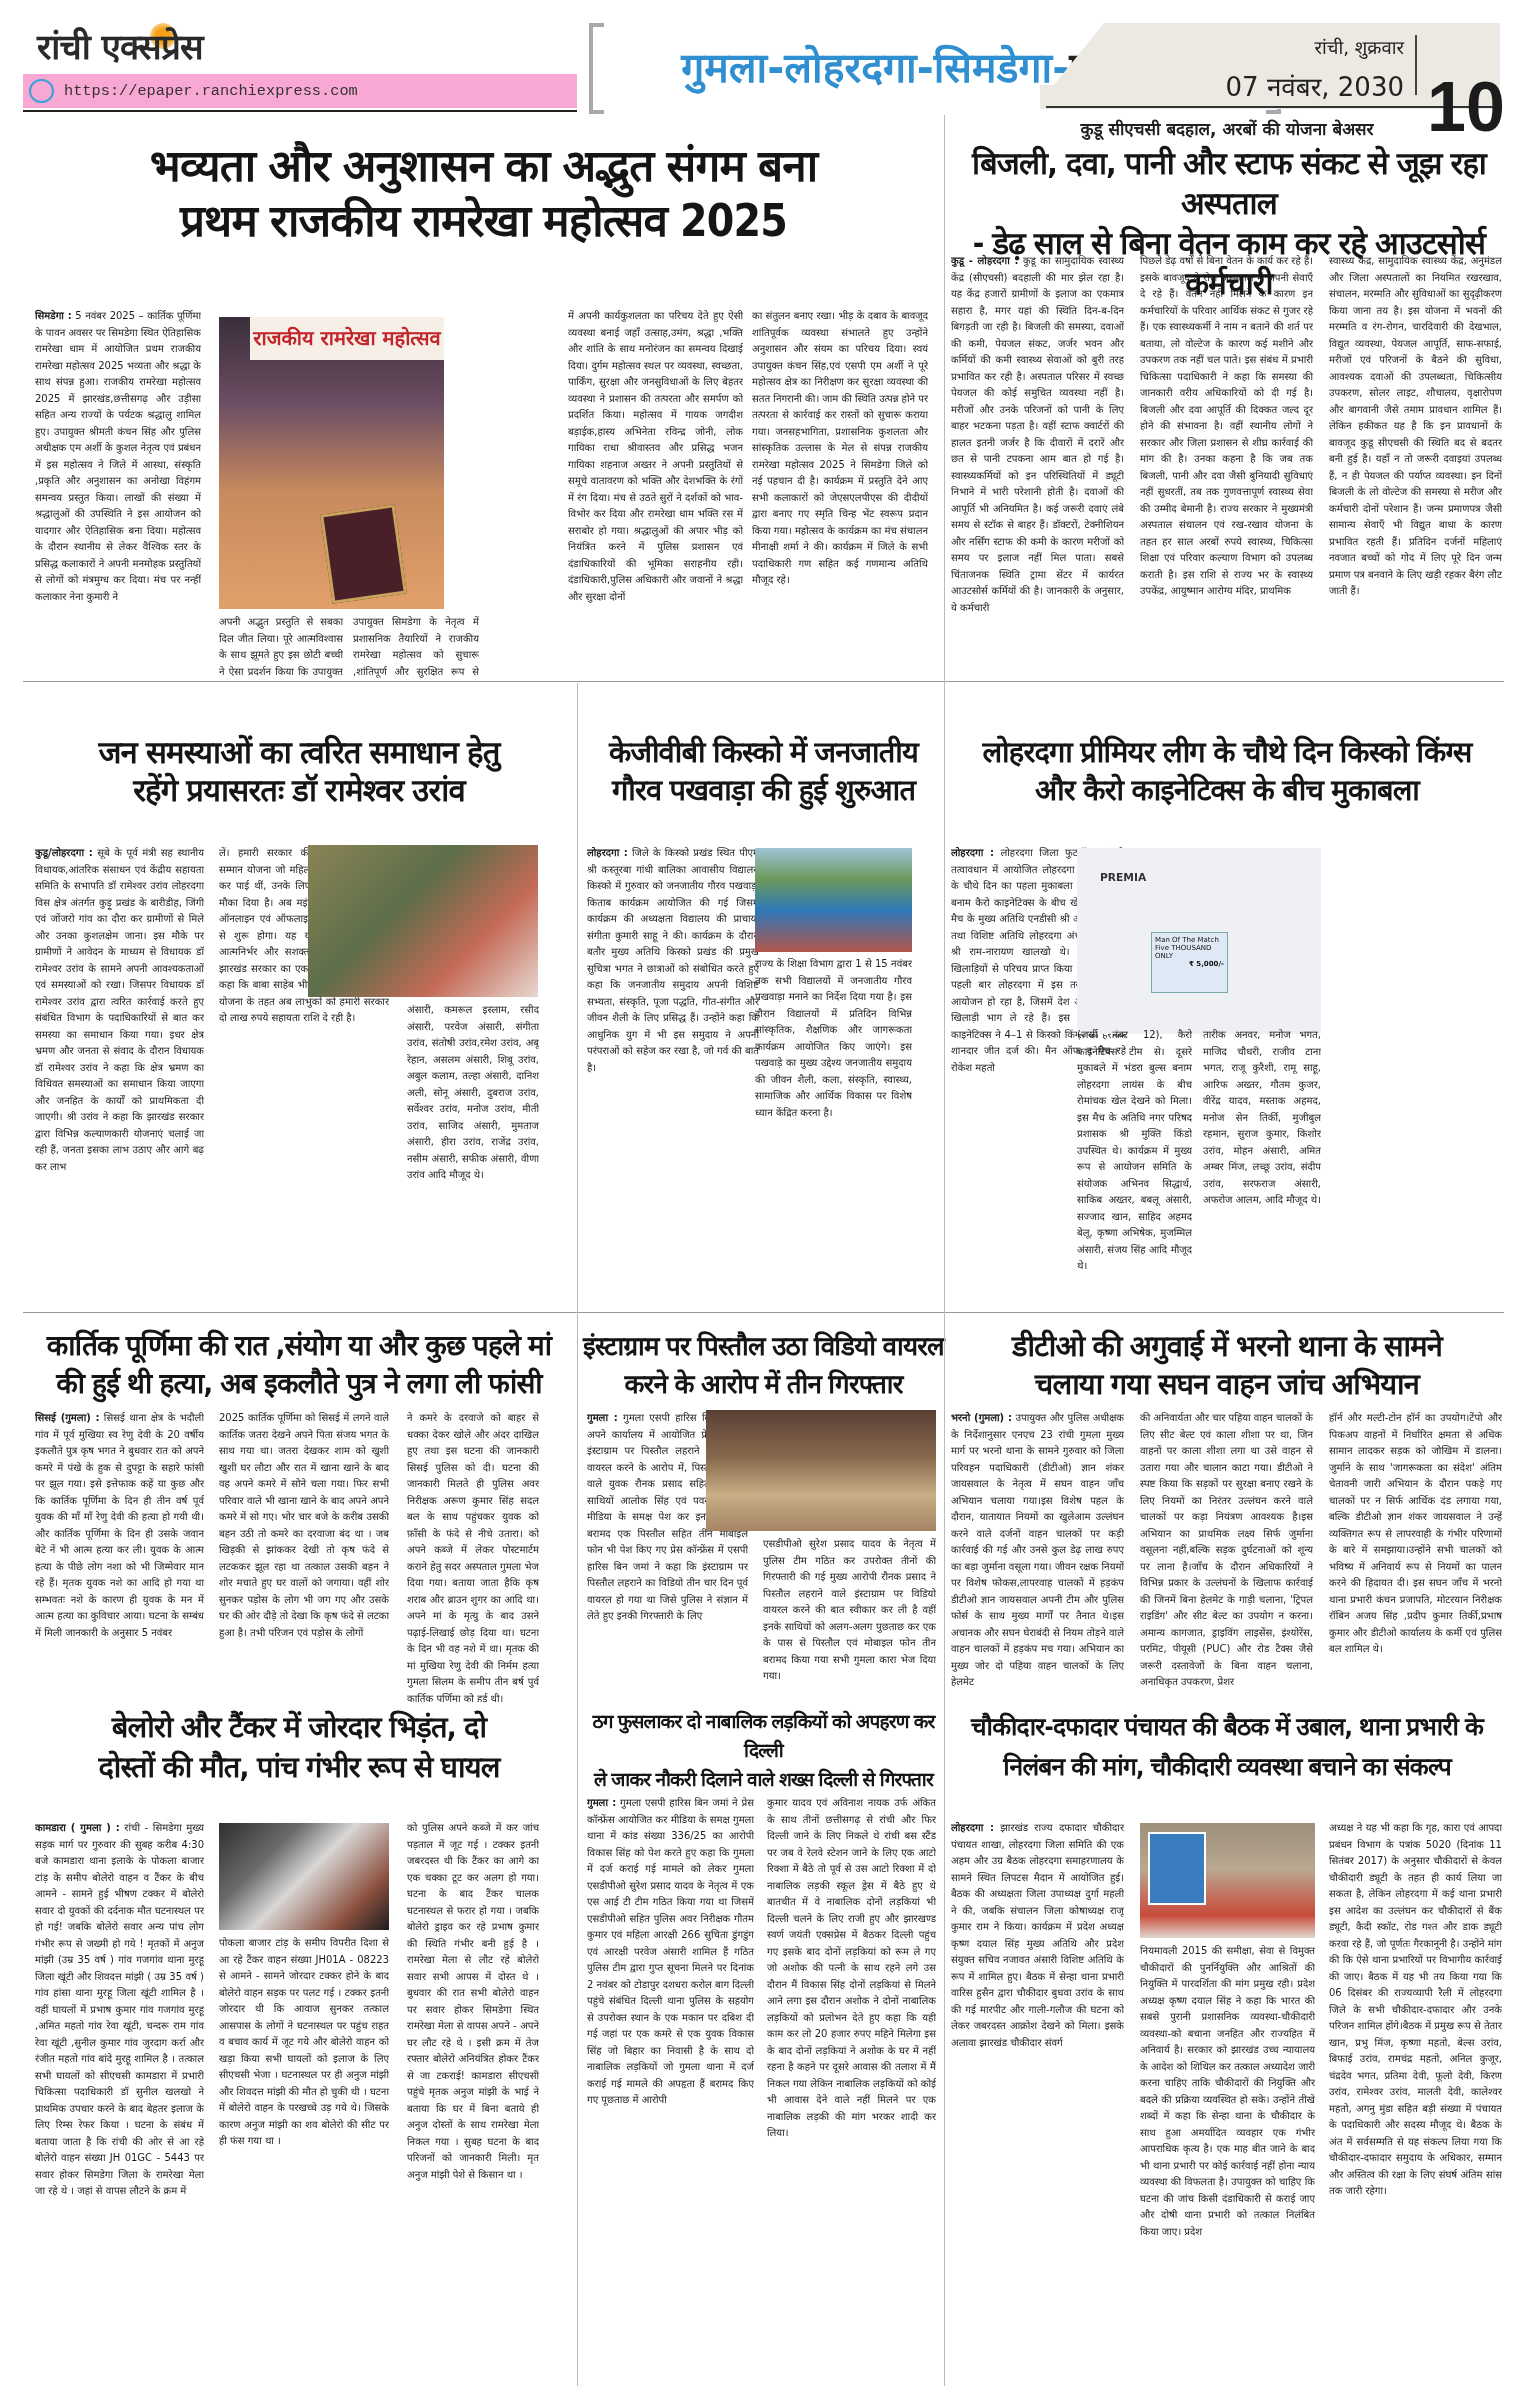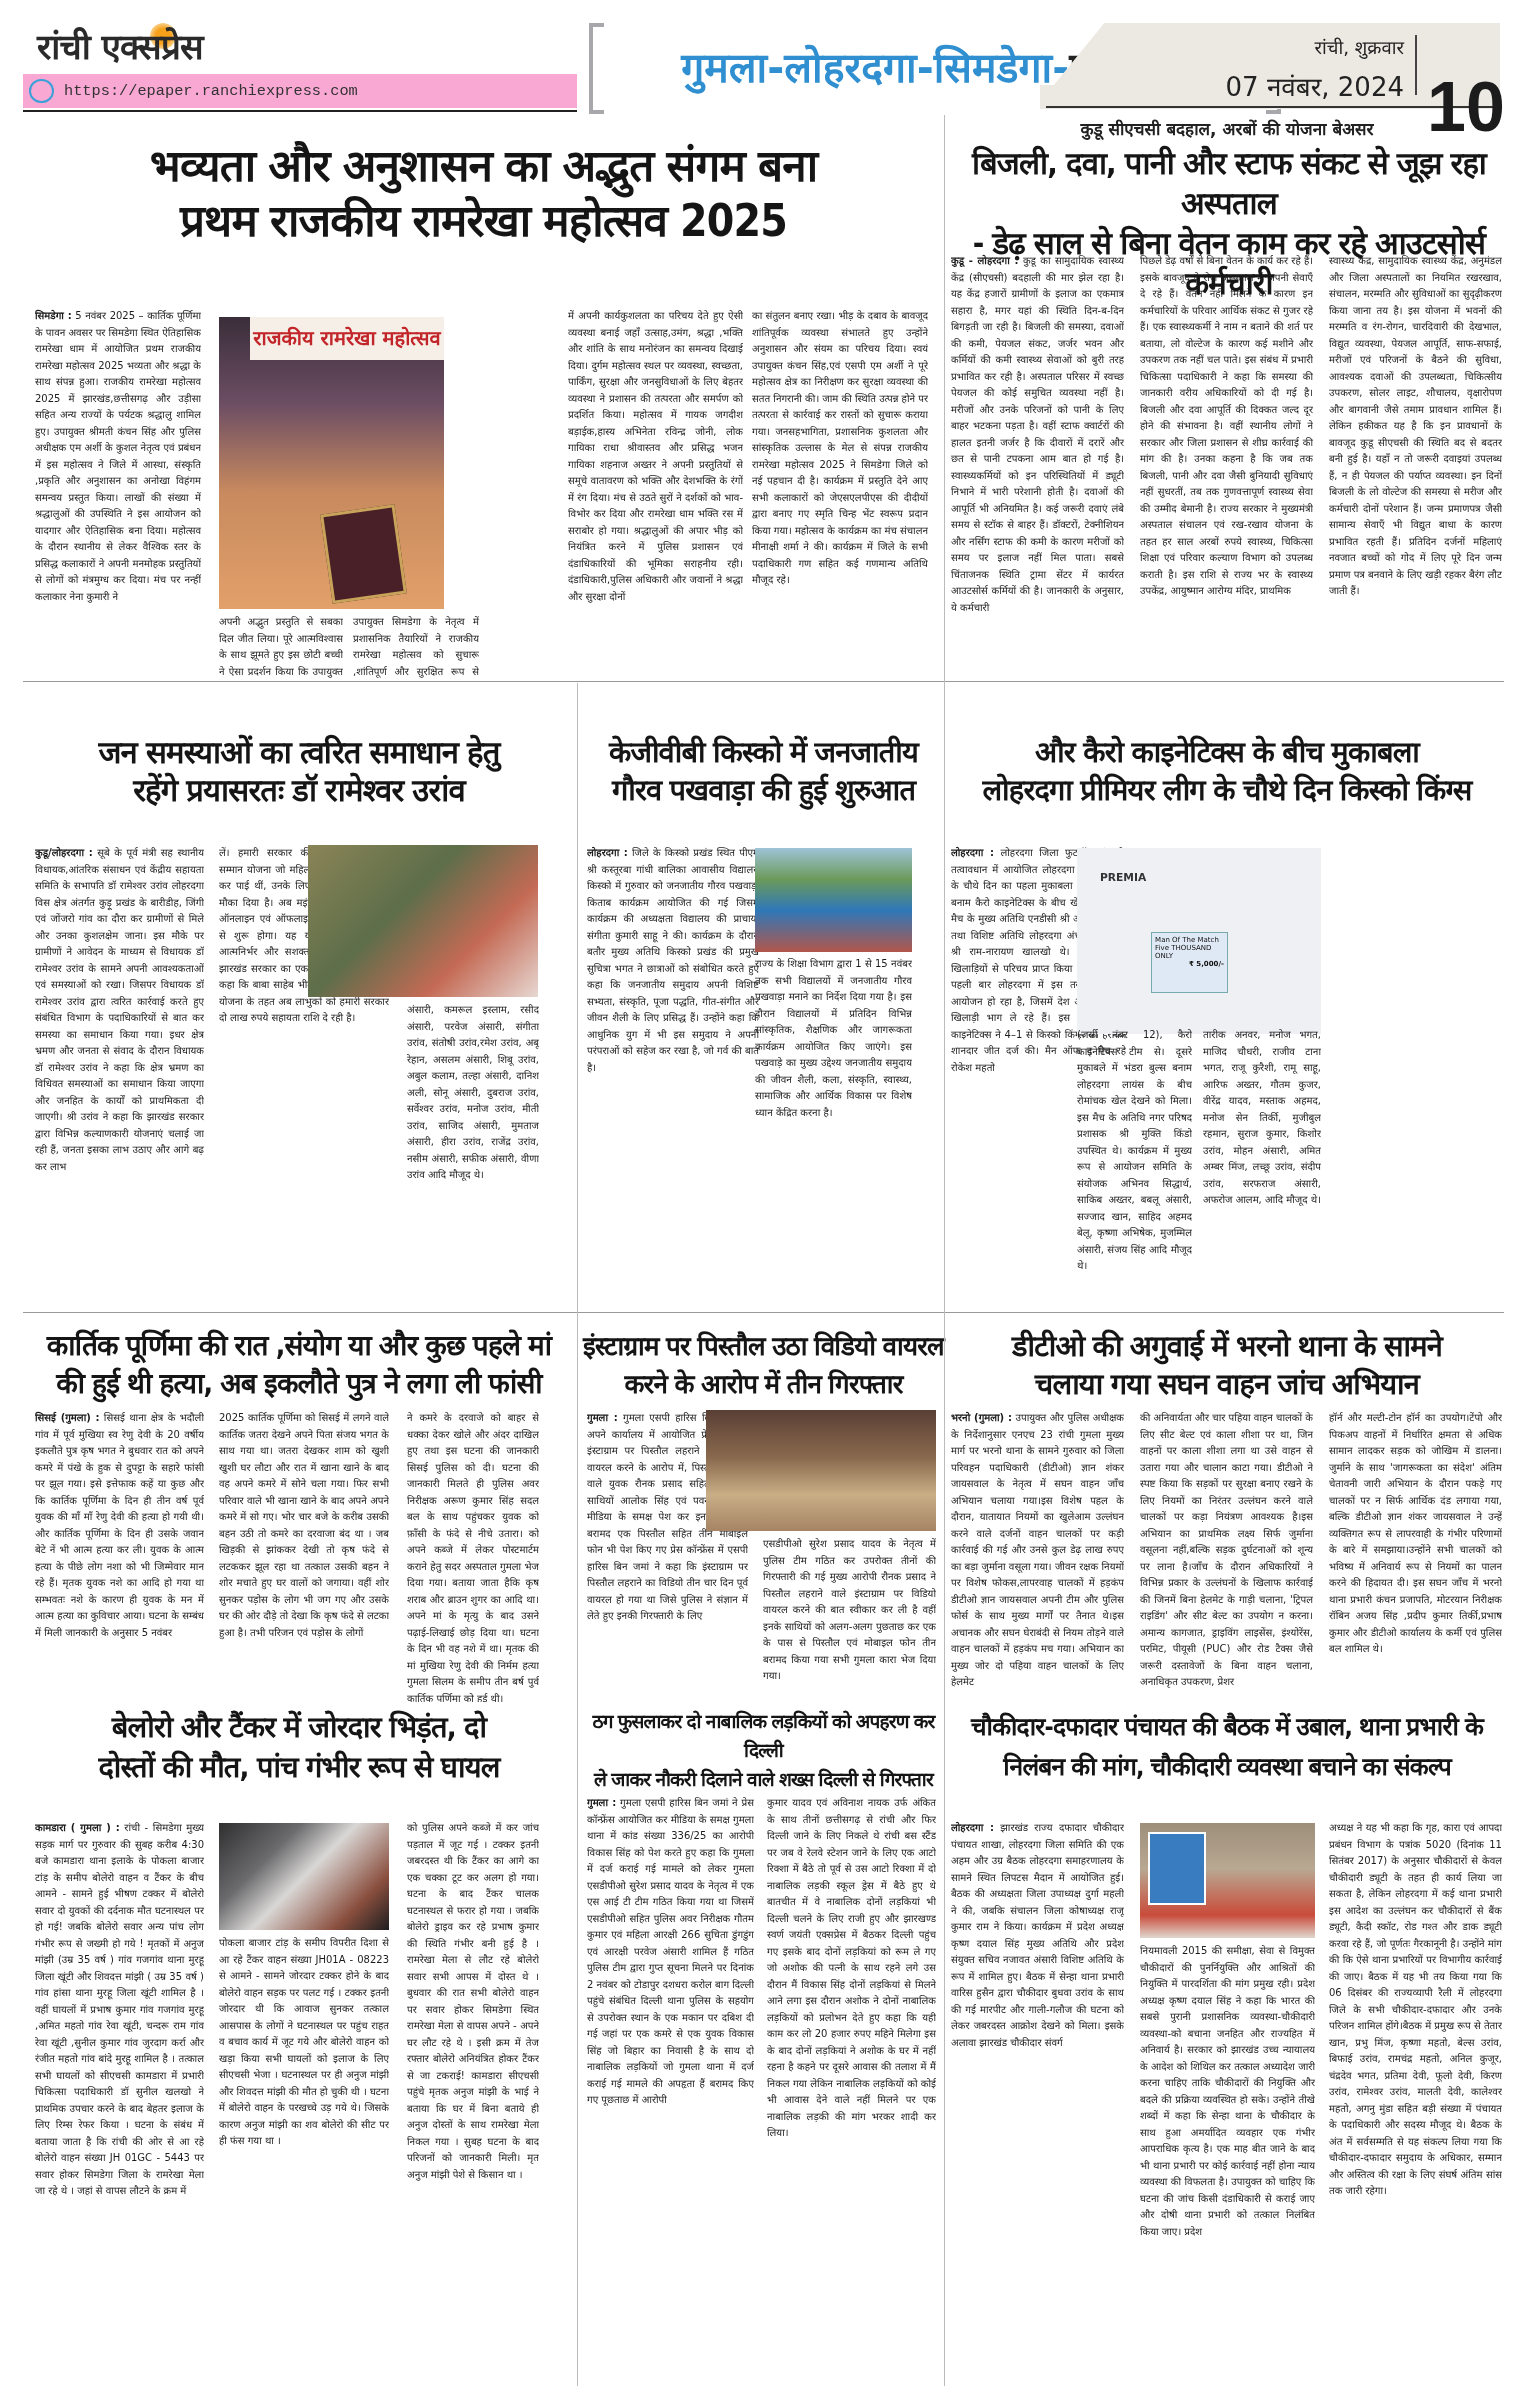--- a/index.html
+++ b/index.html
@@ -43,21 +43,21 @@
   <span class="ico"></span>
   <span class="u">https://epaper.ranchiexpress.com</span>
 </div>
 <div class="abs rule1"></div>
 <div class="abs bracket br-l"></div>
 <div class="abs section"><span class="blue">गुमला-लोहरदगा-सिमडेगा-</span><span class="dark">एक्सप्रेस</span></div>
 <div class="abs bracket br-r"></div>
 <div class="abs datebox"></div>
 <div class="abs daterule"></div>
 <div class="abs dl1">रांची, शुक्रवार</div>
-<div class="abs dl2">07 नवंबर, 2024</div>
+<div class="abs dl2">07 नवंबर, 2030</div>
 <div class="abs dsep"></div>
 <div class="abs pno">10</div>
 
 <div class="abs hl" style="left:31px;top:138px;width:905px;font-size:44px;line-height:55px;">
   <div>भव्यता और अनुशासन का अद्भुत संगम बना</div>
   <div>प्रथम राजकीय रामरेखा महोत्सव 2025</div>
 </div>
 <div class="abs col" style="left:35px;top:308px;width:166px;height:367px;"><b>सिमडेगा :</b> <span>5 नवंबर 2025 – कार्तिक पूर्णिमा के पावन अवसर पर सिमडेगा स्थित ऐतिहासिक रामरेखा धाम में आयोजित प्रथम राजकीय रामरेखा महोत्सव 2025 भव्यता और श्रद्धा के साथ संपन्न हुआ। राजकीय रामरेखा महोत्सव 2025 में झारखंड,छत्तीसगढ़ और उड़ीसा सहित अन्य राज्यों के पर्यटक श्रद्धालु शामिल हुए। उपायुक्त श्रीमती कंचन सिंह और पुलिस अधीक्षक एम अर्शी के कुशल नेतृत्व एवं प्रबंधन में इस महोत्सव ने जिले में आस्था, संस्कृति ,प्रकृति और अनुशासन का अनोखा विहंगम समन्वय प्रस्तुत किया। लाखों की संख्या में श्रद्धालुओं की उपस्थिति ने इस आयोजन को यादगार और ऐतिहासिक बना दिया। महोत्सव के दौरान स्थानीय से लेकर वैश्विक स्तर के प्रसिद्ध कलाकारों ने अपनी मनमोहक प्रस्तुतियों से लोगों को मंत्रमुग्ध कर दिया। मंच पर नन्हीं कलाकार नेना कुमारी ने</span></div>
 <div class="abs photo" style="left:219px;top:317px;width:225px;height:292px;background:linear-gradient(180deg,#3a2e3a 0%,#6d4e64 30%,#c88a5e 60%,#e2a06a 100%);">
   <div style="position:absolute;left:31px;top:0;right:0;height:43px;background:#f6efe8;color:#c3262a;font-weight:bold;font-size:20px;line-height:43px;text-align:center;">राजकीय रामरेखा महोत्सव</div>
@@ -90,22 +90,22 @@
 
 <div class="abs hl" style="left:583px;top:733px;width:361px;font-size:29px;line-height:38px;">
   <div>केजीवीबी किस्को में जनजातीय</div>
   <div>गौरव पखवाड़ा की हुई शुरुआत</div>
 </div>
 <div class="abs col" style="left:587px;top:845px;width:172px;height:459px;"><b>लोहरदगा :</b> <span>जिले के किस्को प्रखंड स्थित पीएम श्री कस्तूरबा गांधी बालिका आवासीय विद्यालय किस्को में गुरुवार को जनजातीय गौरव पखवाड़ा किताब कार्यक्रम आयोजित की गई जिसमे कार्यक्रम की अध्यक्षता विद्यालय की प्राचार्या संगीता कुमारी साहू ने की। कार्यक्रम के दौरान बतौर मुख्य अतिथि किस्को प्रखंड की प्रमुख सुचित्रा भगत ने छात्राओं को संबोधित करते हुए कहा कि जनजातीय समुदाय अपनी विशिष्ट सभ्यता, संस्कृति, पूजा पद्धति, गीत-संगीत और जीवन शैली के लिए प्रसिद्ध हैं। उन्होंने कहा कि आधुनिक युग में भी इस समुदाय ने अपनी परंपराओं को सहेज कर रखा है, जो गर्व की बात है।</span></div>
 <div class="abs photo" style="left:755px;top:848px;width:157px;height:104px;background:linear-gradient(180deg,#9ec3d8 0%,#6c9a5a 30%,#2e78b8 60%,#b2564a 100%);"></div>
 <div class="abs col" style="left:755px;top:956px;width:157px;height:348px;">राज्य के शिक्षा विभाग द्वारा 1 से 15 नवंबर तक सभी विद्यालयों में जनजातीय गौरव पखवाड़ा मनाने का निर्देश दिया गया है। इस दौरान विद्यालयों में प्रतिदिन विभिन्न सांस्कृतिक, शैक्षणिक और जागरूकता कार्यक्रम आयोजित किए जाएंगे। इस पखवाड़े का मुख्य उद्देश्य जनजातीय समुदाय की जीवन शैली, कला, संस्कृति, स्वास्थ्य, सामाजिक और आर्थिक विकास पर विशेष ध्यान केंद्रित करना है।</div>
 
 <div class="abs hl" style="left:951px;top:733px;width:552px;font-size:29px;line-height:38px;">
+  <div>लोहरदगा प्रीमियर लीग के चौथे दिन किस्को किंग्स</div>
   <div>और कैरो काइनेटिक्स के बीच मुकाबला</div>
-  <div>लोहरदगा प्रीमियर लीग के चौथे दिन किस्को किंग्स</div>
 </div>
 <div class="abs col" style="left:951px;top:845px;width:175px;height:459px;"><b>लोहरदगा :</b> <span>लोहरदगा जिला फुटबॉल संघ के तत्वावधान में आयोजित लोहरदगा प्रीमियर लीग के चौथे दिन का पहला मुकाबला किस्को किंग्स बनाम कैरो काइनेटिक्स के बीच खेला गया। इस मैच के मुख्य अतिथि एनडीसी श्री अभिनीत सूरज तथा विशिष्ट अतिथि लोहरदगा अंचल अधिकारी श्री राम-नारायण खालखो थे। अतिथियों ने खिलाड़ियों से परिचय प्राप्त किया और कहा कि पहली बार लोहरदगा में इस तरह का भव्य आयोजन हो रहा है, जिसमें देश और विदेश के खिलाड़ी भाग ले रहे हैं। इस मैच में कैरो काइनेटिक्स ने 4–1 से किस्को किंग्स को हराकर शानदार जीत दर्ज की। मैन ऑफ द मैच रहे रोकेश महतो</span></div>
 <div class="abs photo" style="left:1077px;top:848px;width:244px;height:186px;background:#eef0f4;">
   <div style="position:absolute;left:23px;top:23px;font-size:10.7px;color:#333;font-weight:bold;">PREMIA</div>
   <div style="position:absolute;left:74px;top:84px;width:77px;height:61px;background:#dfe9f5;border:0.8px solid #7aa;font-size:7px;padding:3.1px;box-sizing:border-box;">
     <div>Man Of The Match</div>
     <div>Five THOUSAND ONLY</div>
     <div style="text-align:right;font-weight:bold;">₹ 5,000/-</div>
   </div>
 </div>

